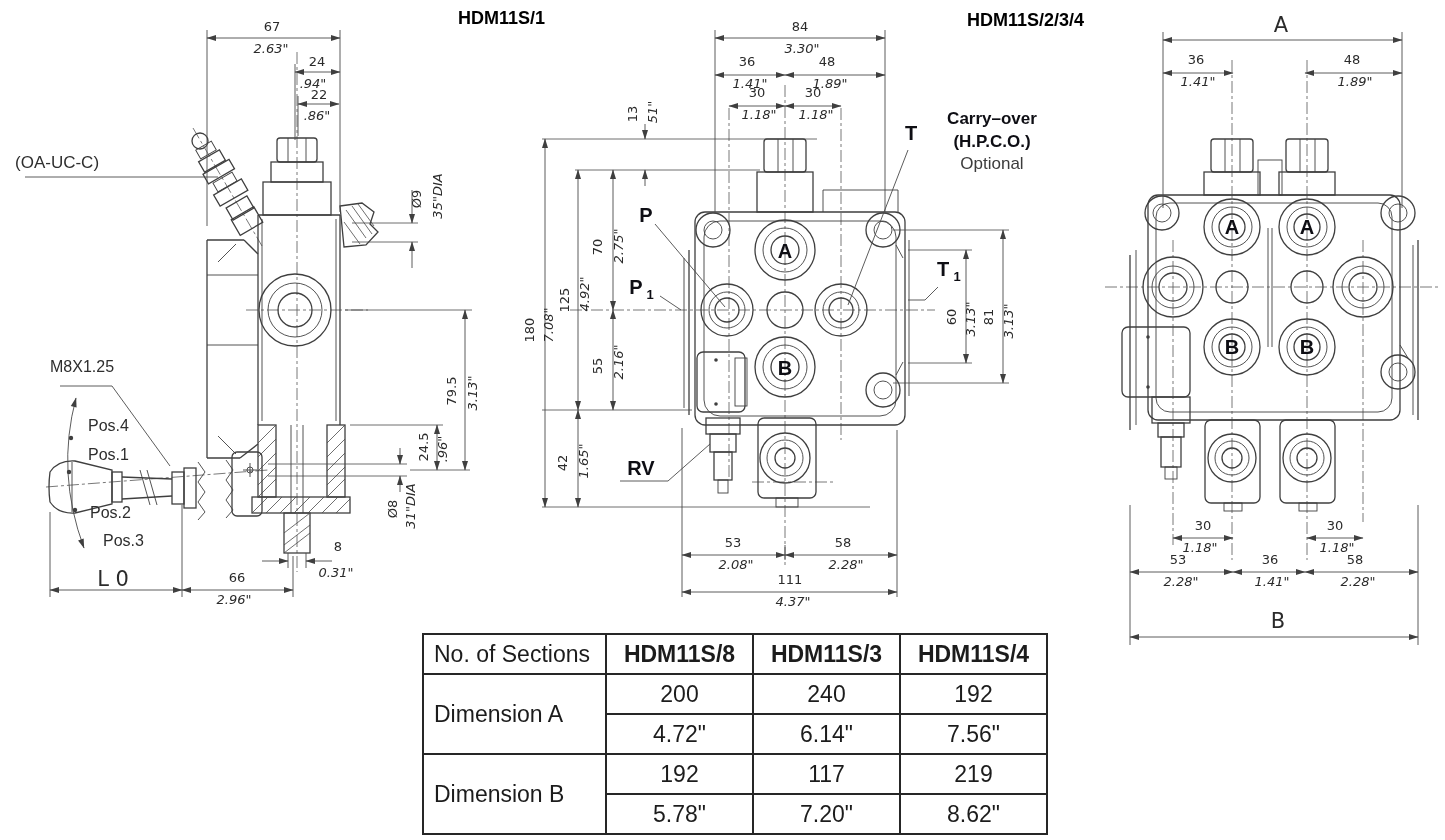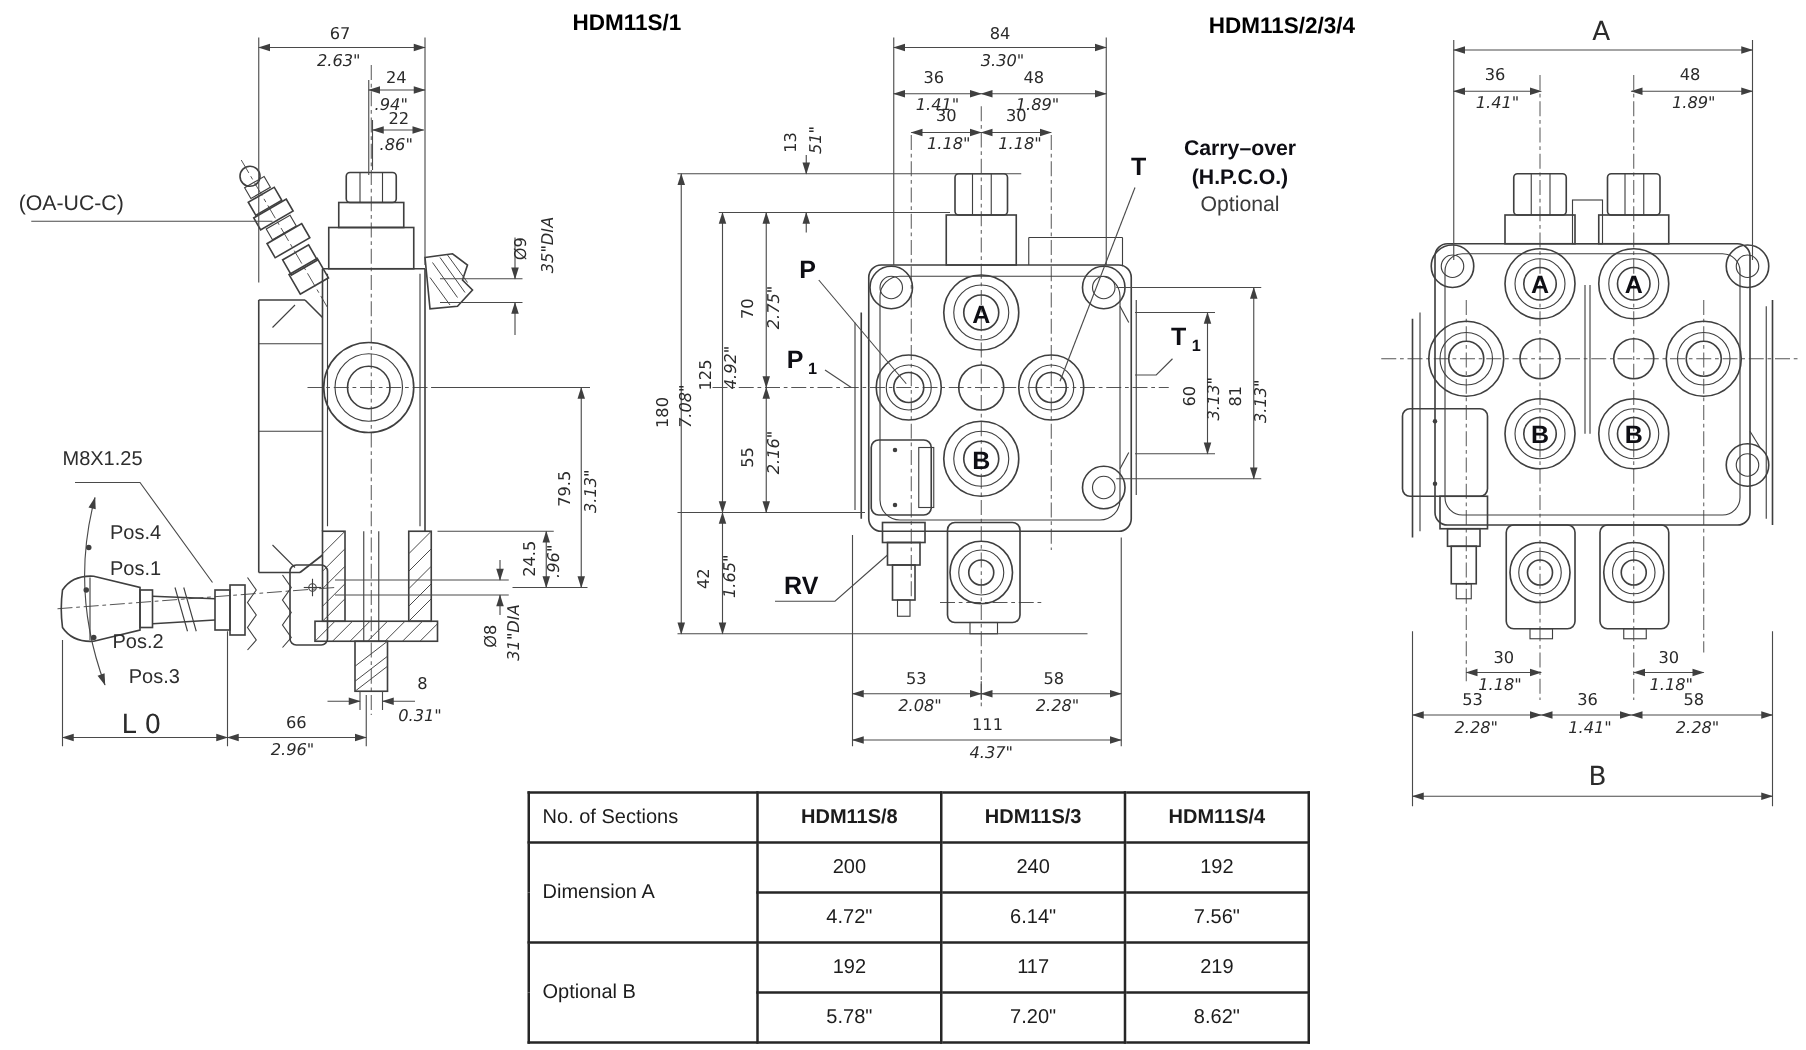--- a/index.html
+++ b/index.html
@@ -18,21 +18,21 @@
   text.big{font:21px "DejaVu Sans",sans-serif;fill:#2b2b2b;text-anchor:middle;}
   text.lbl{font:bold 20px "Liberation Sans",sans-serif;fill:#0e0e14;text-anchor:middle;}
   text.sub{font:bold 13px "Liberation Sans",sans-serif;fill:#0e0e14;text-anchor:middle;}
   text.ttl{font:bold 18px "Liberation Sans",sans-serif;fill:#000;text-anchor:start;}
   text.lbl2{font:bold 17px "Liberation Sans",sans-serif;fill:#0e0e14;text-anchor:middle;}
   text.opt{font:17px "Liberation Sans",sans-serif;fill:#3c3c3c;text-anchor:middle;}
   text.ann{font:16px "Liberation Sans",sans-serif;fill:#2e2e2e;text-anchor:start;}
   text.ann17{font:17px "Liberation Sans",sans-serif;fill:#2e2e2e;text-anchor:start;}
   
   table.spec{position:absolute;left:422px;top:633px;width:624px;height:200px;border-collapse:collapse;table-layout:fixed;}
-  .spec th,.spec td{border:2px solid #262626;font-size:16px;color:#1c1c1c;text-align:center;vertical-align:middle;padding:0;background:#fff;}
+  .spec th,.spec td{border:2px solid #262626;font-size:23px;color:#1c1c1c;text-align:center;vertical-align:middle;padding:0;background:#fff;}
   .spec th{font-weight:bold;}
   .spec th.lab{font-weight:normal;text-align:left;padding-left:10px;}
   .spec td.lab{text-align:left;padding-left:10px;}
   .spec tr.sub td.val{border-top-width:1px;}
 </style>
 </head>
 <body>
 
 <div id="stage">
 <svg width="1445" height="840" viewBox="0 0 1445 840">
@@ -492,21 +492,21 @@
     <td class="val">200</td>
     <td class="val">240</td>
     <td class="val">192</td>
   </tr>
   <tr style="height:40px" class="sub">
     <td class="val">4.72"</td>
     <td class="val">6.14"</td>
     <td class="val">7.56"</td>
   </tr>
   <tr style="height:40px">
-    <td class="lab" rowspan="2">Optional B</td>
+    <td class="lab" rowspan="2">Dimension B</td>
     <td class="val">192</td>
     <td class="val">117</td>
     <td class="val">219</td>
   </tr>
   <tr style="height:40px" class="sub">
     <td class="val">5.78"</td>
     <td class="val">7.20"</td>
     <td class="val">8.62"</td>
   </tr>
 </tbody>

